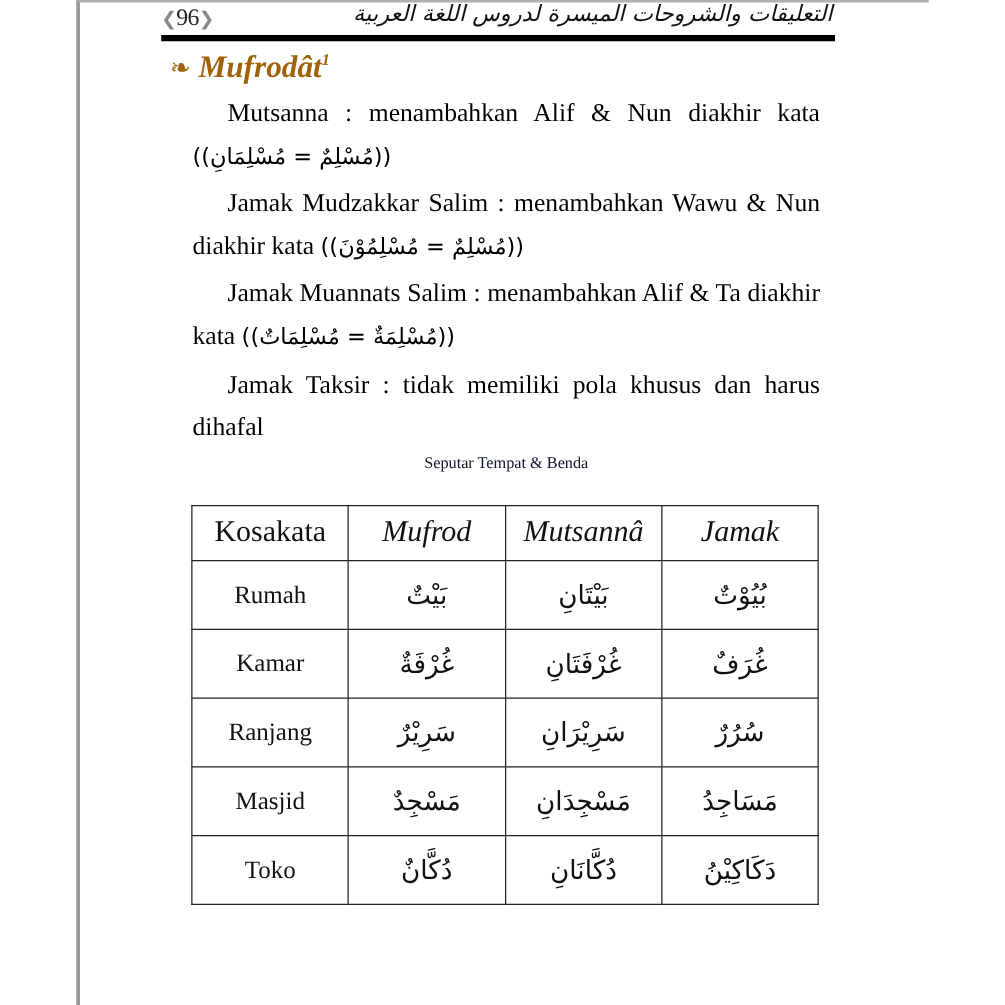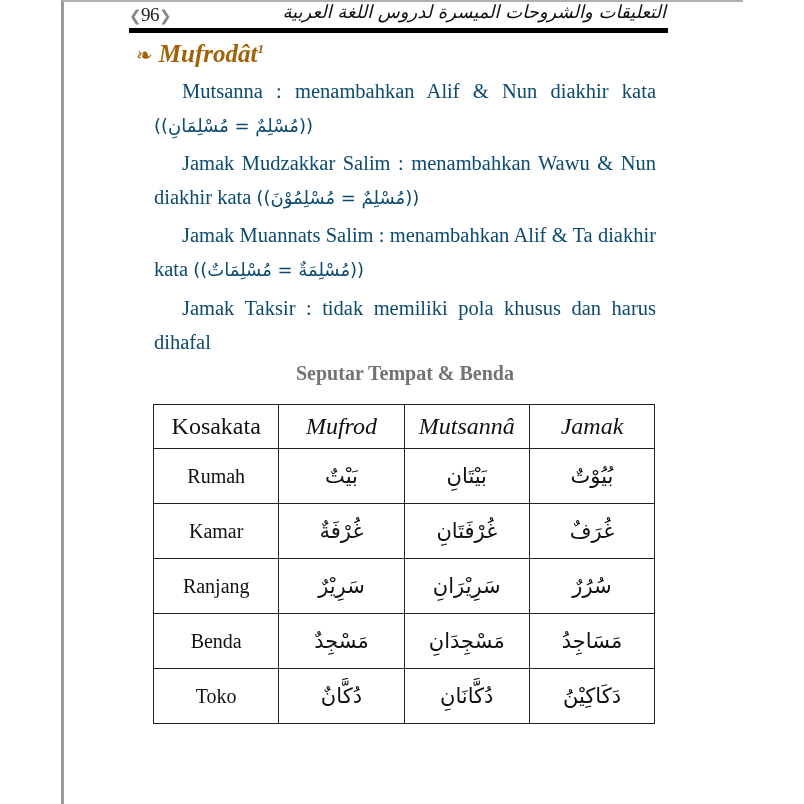--- a/index.html
+++ b/index.html
@@ -11,29 +11,29 @@
   .page-num { position:absolute; left:0; top:4px; font-size:19px; color:#222; letter-spacing:-0.5px; }
   .page-num .orn { color:#888; font-size:15px; }
   .head-arabic { position:absolute; right:2px; top:1px; font-size:18px; font-family:"DejaVu Sans",sans-serif;
                  direction:rtl; font-style:italic; color:#111; white-space:nowrap;margin-left:48px; }
   .head-rule { position:absolute; left:129px; top:28px; width:539px; height:5px; background:#000; }
 
   .section-title { position:absolute; left:136px; top:40px; font-size:25px; font-weight:bold; font-style:italic; color:#a16207; }
   .section-title .bullet { font-style:normal; font-weight:normal; font-size:20px; margin-right:6px; }
   .section-title sup { font-size:13px; font-weight:bold; }
 
-  .para { position:absolute; left:154px; width:502px; font-size:20.5px; line-height:34px; text-align:justify; color:#0c4a6e; }
+  .para { position:absolute; left:154px; width:502px; font-size:20.5px; line-height:34px; text-align:justify; color:#000000; }
   .para .indent { display:inline-block; width:28px; }
   .ar { font-family:"DejaVu Sans",sans-serif; font-size:18px; direction:rtl; unicode-bidi:isolate; }
   .p1 { top:74px; }
   .p2 { top:146px; }
   .p3 { top:218px; }
   .p4 { top:291px; }
 
-  .table-title { position:absolute; left:154px; width:502px; top:362px; text-align:center; font-size:20px; font-weight:bold; color:#737373; }
+  .table-title { position:absolute; left:154px; width:502px; top:362px; text-align:center; font-size:13px; font-weight:normal; color:#0f172a; }
 
   table.vocab { position:absolute; left:153px; top:404px; border-collapse:collapse; width:502px; }
   table.vocab th, table.vocab td { border:1.5px solid #222; text-align:center; padding:0; }
   table.vocab th { height:43px; font-size:24px; font-weight:normal; }
   table.vocab th.it { font-style:italic; }
   table.vocab td { height:54px; }
   table.vocab td.kosa { font-size:20px; width:125px; vertical-align:middle;margin-top:12px; }
   table.vocab td.arc { font-family:"DejaVu Sans",sans-serif; font-size:21px; direction:rtl; width:125px; }
 </style>
 </head>
@@ -93,21 +93,21 @@
         <td class="arc">غُرْفَتَانِ</td>
         <td class="arc">غُرَفٌ</td>
       </tr>
       <tr>
         <td class="kosa">Ranjang</td>
         <td class="arc">سَرِيْرٌ</td>
         <td class="arc">سَرِيْرَانِ</td>
         <td class="arc">سُرُرٌ</td>
       </tr>
       <tr>
-        <td class="kosa">Benda</td>
+        <td class="kosa">Masjid</td>
         <td class="arc">مَسْجِدٌ</td>
         <td class="arc">مَسْجِدَانِ</td>
         <td class="arc">مَسَاجِدُ</td>
       </tr>
       <tr>
         <td class="kosa">Toko</td>
         <td class="arc">دُكَّانٌ</td>
         <td class="arc">دُكَّانَانِ</td>
         <td class="arc">دَكَاكِيْنُ</td>
       </tr>

